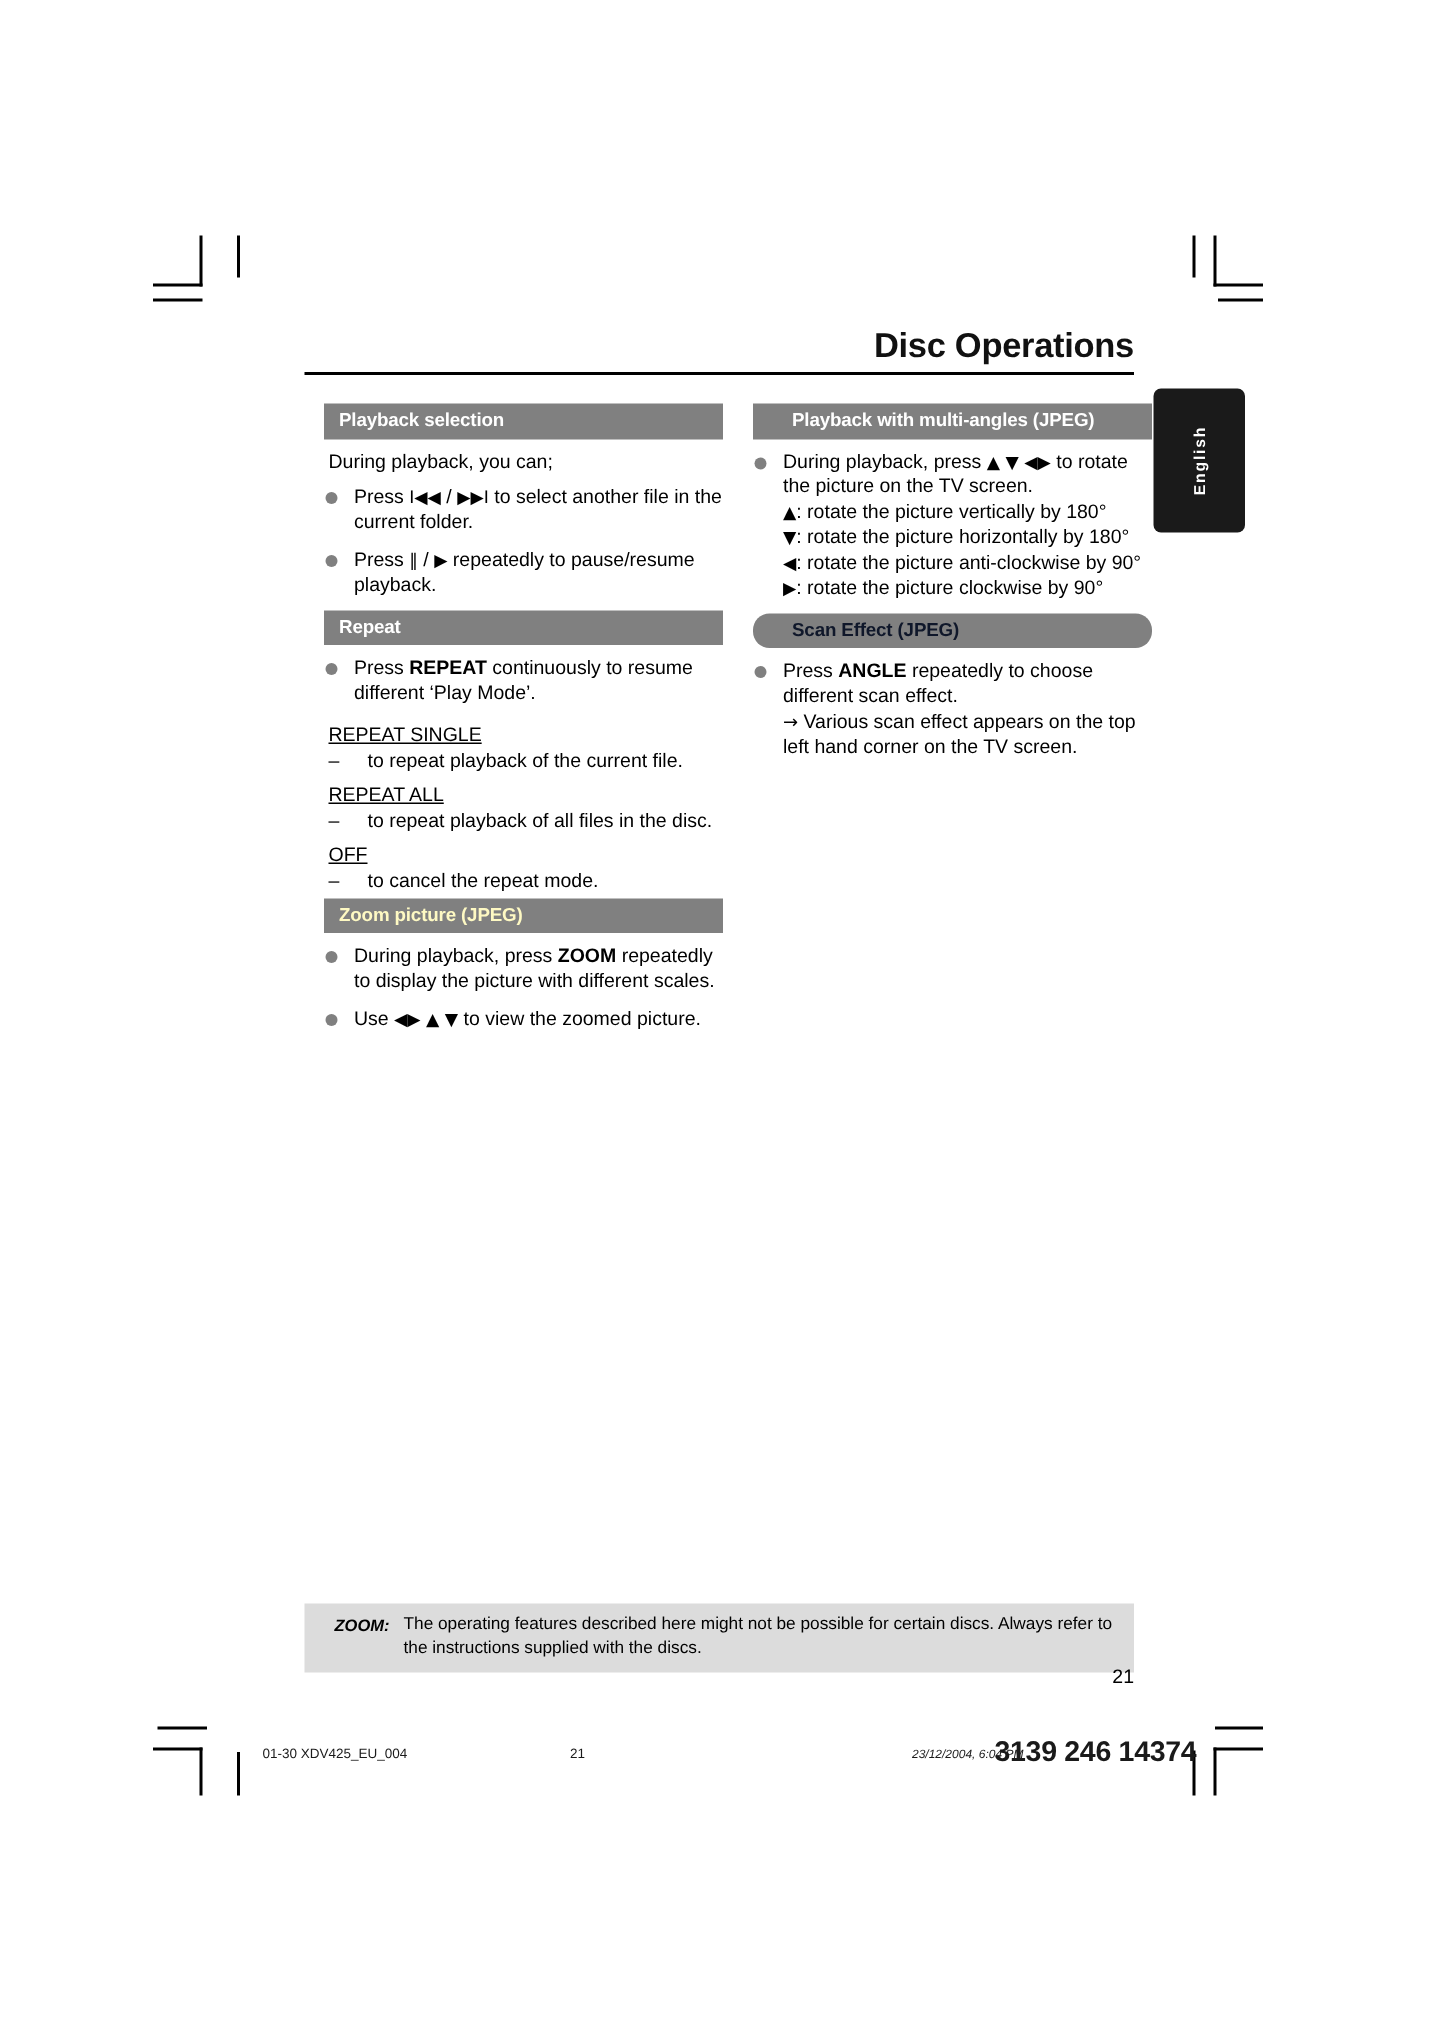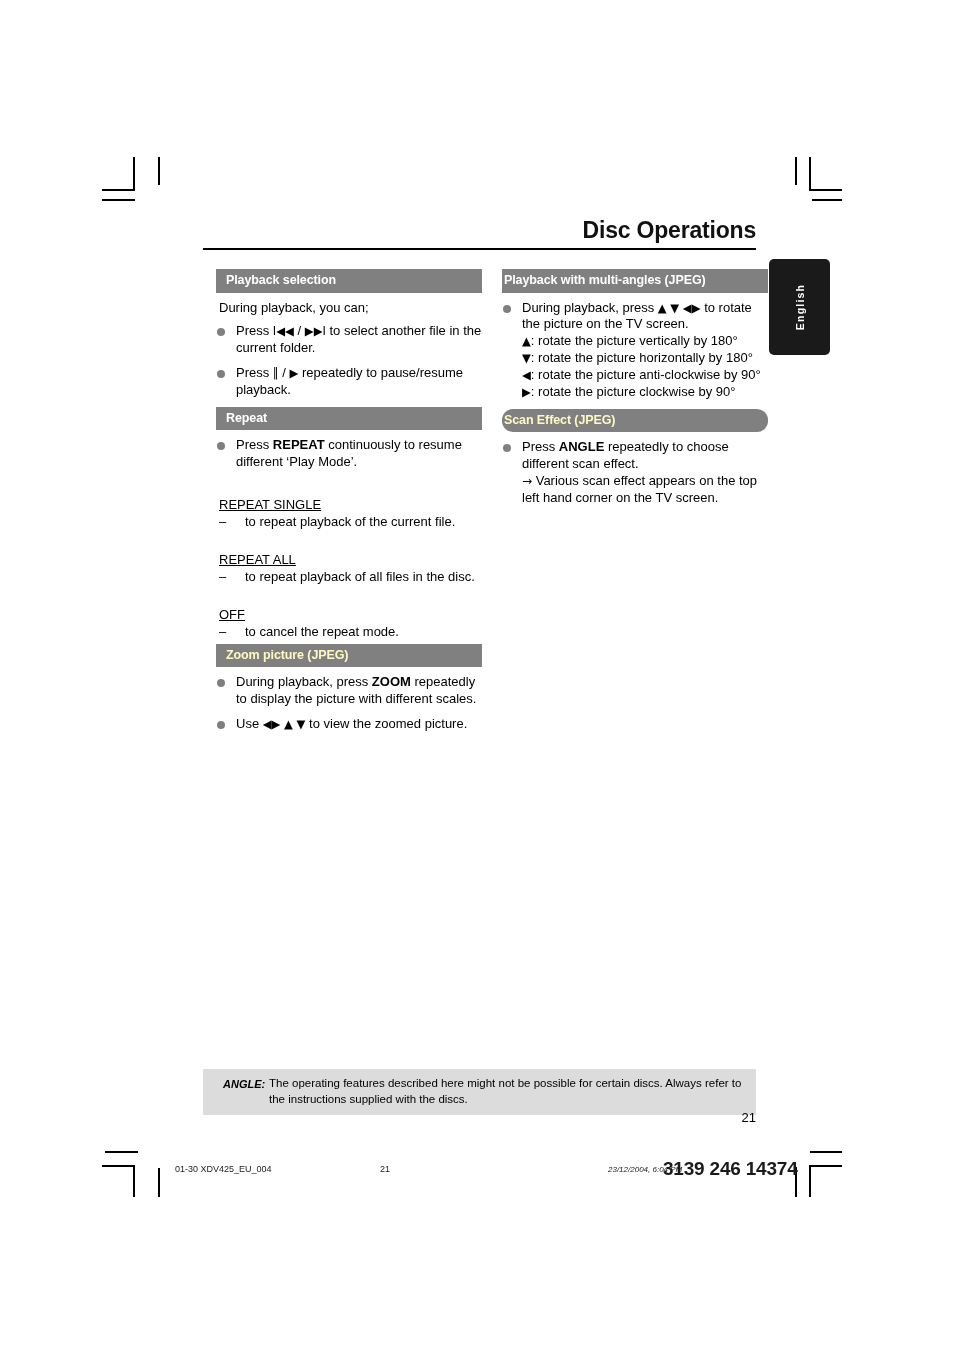--- a/index.html
+++ b/index.html
@@ -81,21 +81,21 @@
   .sec-head {
     background: #808080;
     color: #ffffff;
     font-weight: bold;
     font-size: 12.5px;
     line-height: 1;
     padding: 5px 0 6px 10px;
     margin-bottom: 7px;
     letter-spacing: -0.1px;
   }
-  .sec-head.indent { padding-left: 2px; }
+  .sec-head.indent { padding-left: 26px; }
 
   .plain {
     font-size: 13px;
     line-height: 1.30;
     margin: 0 0 7px 3px;
   }
 
   .bullet-row {
     position: relative;
     padding-left: 20px;
@@ -116,21 +116,21 @@
 
   .sub-line {
     font-size: 13px;
     line-height: 1.30;
   }
 
   .mode-name {
     font-size: 13px;
     line-height: 1.30;
     text-decoration: underline;
-    margin: 18px 0 0 3px;
+    margin: 3px 0 0 3px;
     display: inline-block;
   }
   .mode-desc {
     font-size: 13px;
     line-height: 1.30;
     margin: 0 0 3px 3px;
   }
   .mode-desc .dash { display: inline-block; width: 26px; }
 
   .glyph { font-family: "DejaVu Sans", sans-serif; font-size: 11.5px; }
@@ -243,27 +243,27 @@
         <div class="bullet-row"><span class="bullet-dot" style="background: rgb(128, 128, 128);"></span><span><span>Use </span><span class="glyph">◀▶ ▲ ▼</span><span> to view the zoomed picture.</span></span></div>
       </div>
     </div>
 
   <div class="column" id="col-right">
       <div class="section">
         <div class="sec-head indent" style="background: rgb(128, 128, 128); color: rgb(255, 255, 255);">Playback with multi-angles (JPEG)</div>
         <div class="bullet-row"><span class="bullet-dot" style="background: rgb(128, 128, 128);"></span><span><span>During playback, press </span><span class="glyph">▲ ▼ ◀▶</span><span> to rotate the picture on the TV screen.</span></span><div class="sub-line"><span class="glyph">▲</span><span>: rotate the picture vertically by 180°</span></div><div class="sub-line"><span class="glyph">▼</span><span>: rotate the picture horizontally by 180°</span></div><div class="sub-line"><span class="glyph">◀</span><span>: rotate the picture anti-clockwise by 90°</span></div><div class="sub-line"><span class="glyph">▶</span><span>: rotate the picture clockwise by 90°</span></div></div>
       </div>
       <div class="section">
-        <div class="sec-head indent" style="background: rgb(128, 128, 128); color: #fef9c3; border-radius: 11px;">Scan Effect (JPEG)</div>
+        <div class="sec-head indent" style="background: rgb(128, 128, 128); color: #0f172a; border-radius: 11px;">Scan Effect (JPEG)</div>
         <div class="bullet-row"><span class="bullet-dot" style="background: rgb(128, 128, 128);"></span><span><span>Press </span><b>ANGLE</b><span> repeatedly to choose different scan effect.</span></span><div class="sub-line"><span class="arrow-r">→</span><span> Various scan effect appears on the top left hand corner on the TV screen.</span></div></div>
       </div>
     </div>
 
   <div id="tips-box" style="background: rgb(220, 220, 220);">
-    <span id="tips-label">ANGLE:</span>
+    <span id="tips-label">ZOOM:</span>
     <div id="tips-text">The operating features described here might not be possible for certain discs.  Always refer to the instructions supplied with the discs.</div>
   </div>
 
   <div id="page-number">21</div>
 
   <div class="footer-text" id="footer-file">01-30 XDV425_EU_004</div>
   <div class="footer-text" id="footer-page">21</div>
   <div class="footer-text" id="footer-date">23/12/2004, 6:04 PM</div>
   <div class="footer-text" id="footer-code">3139 246 14374</div>
 

